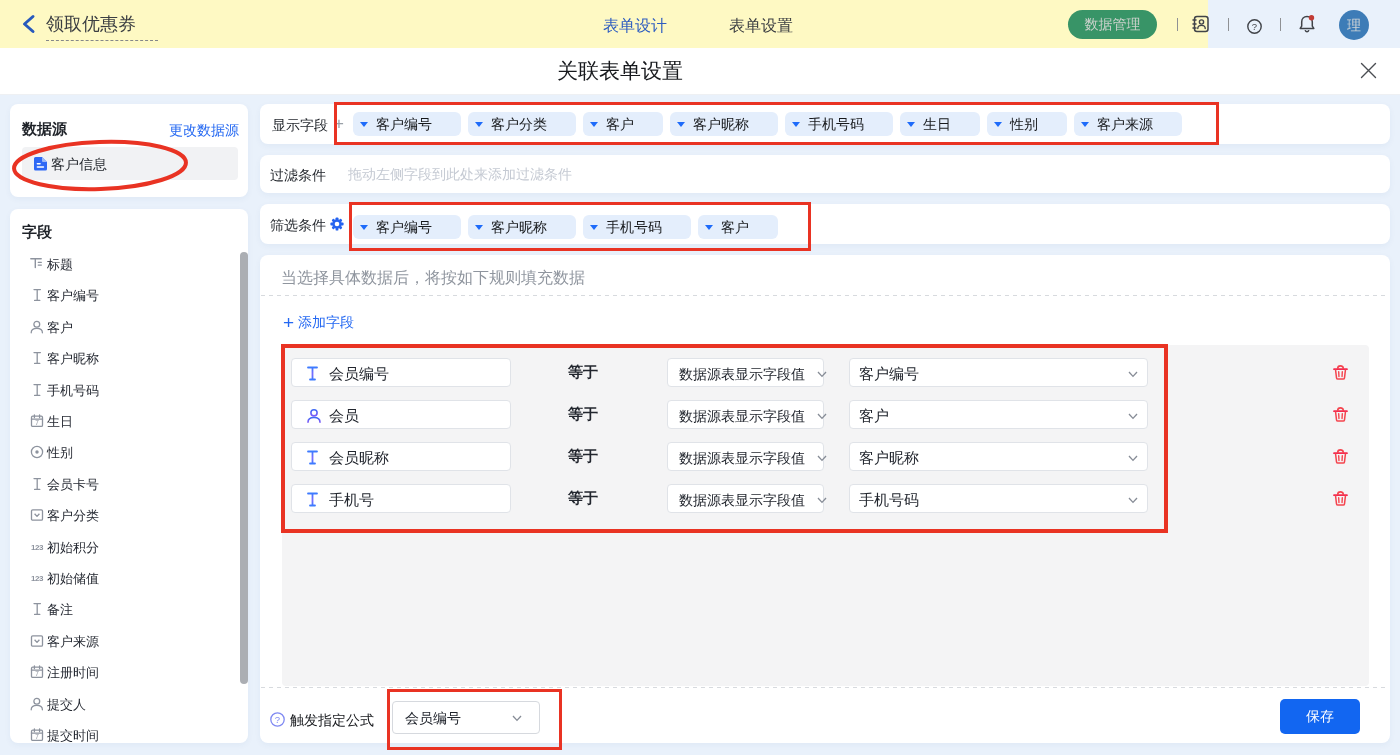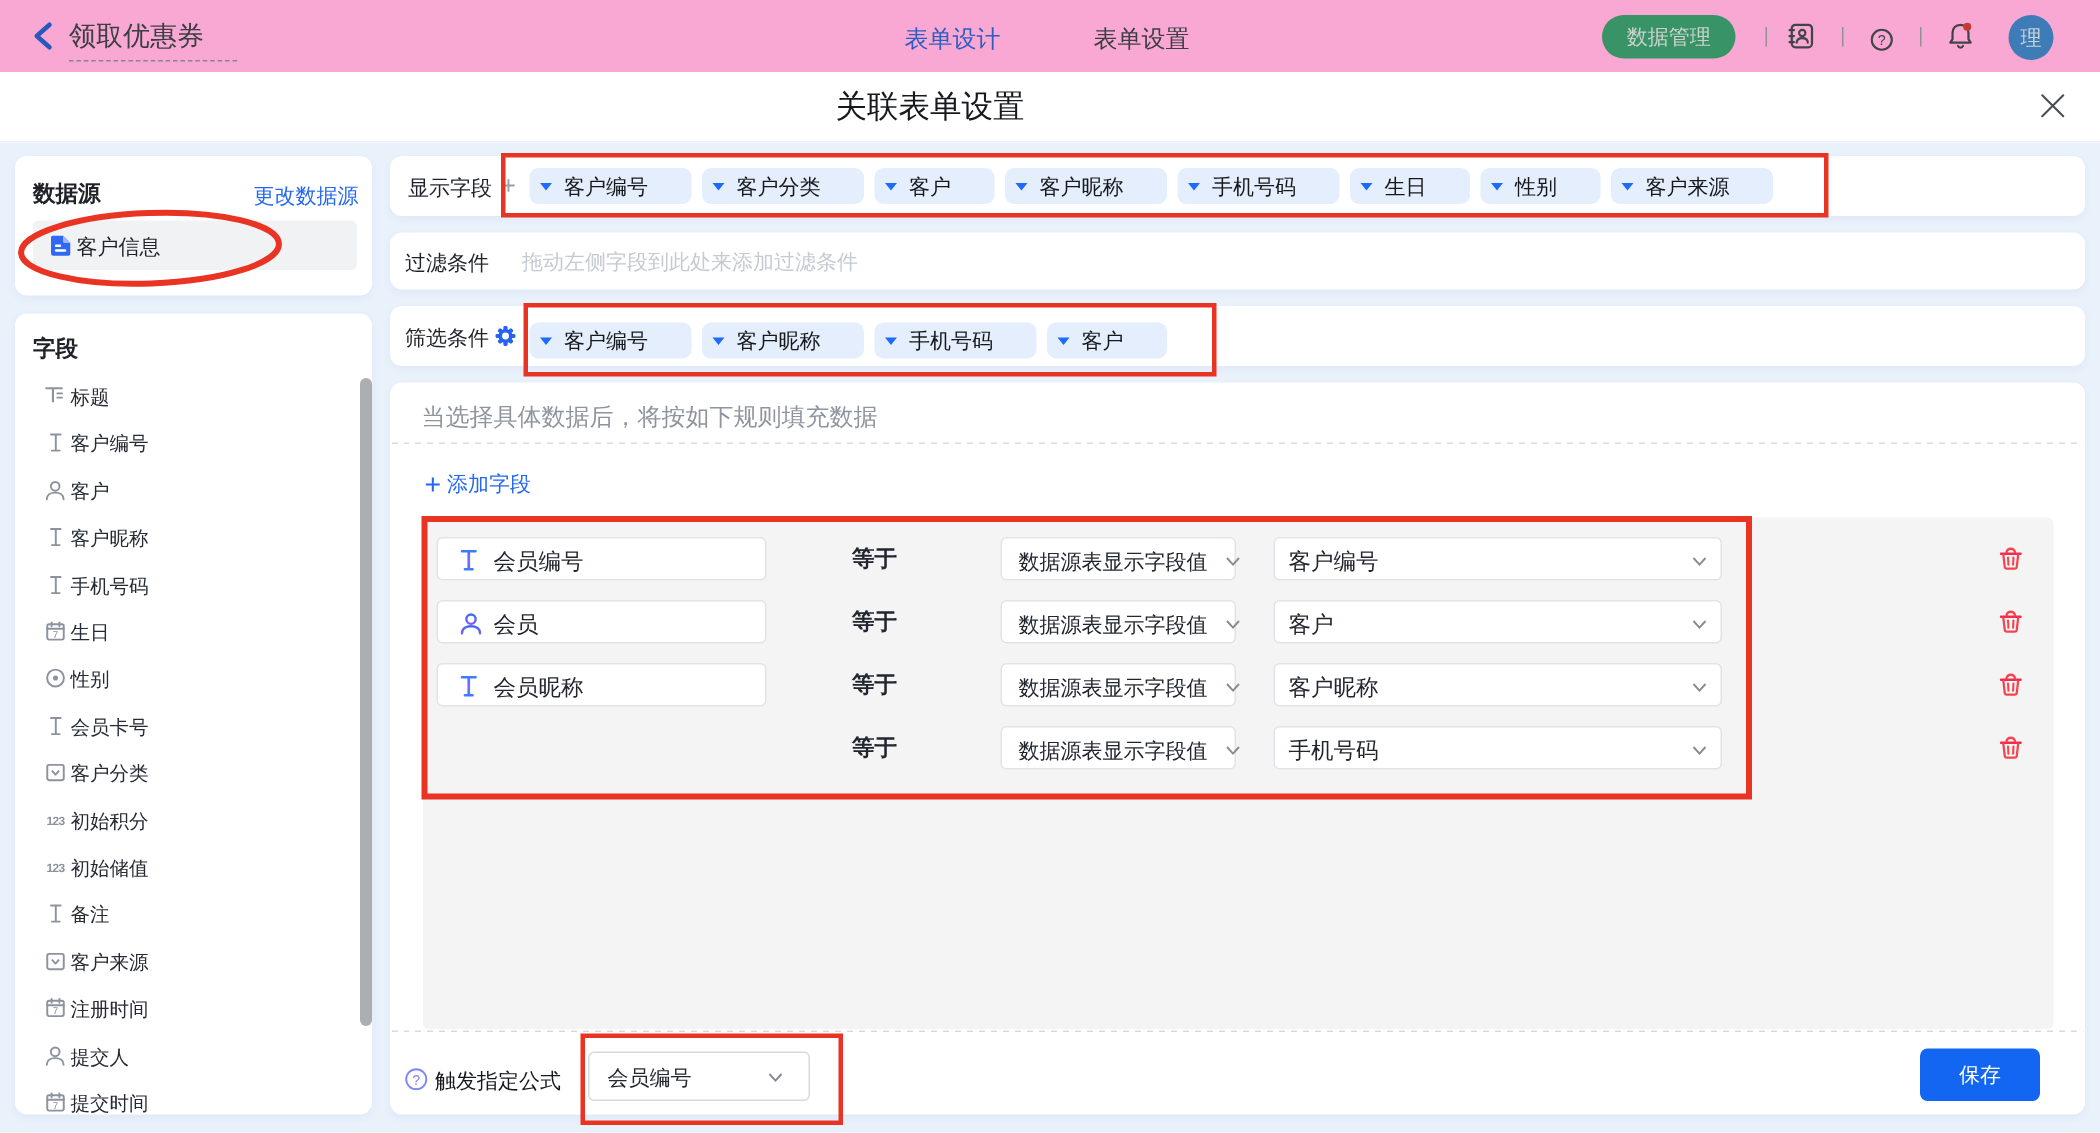--- a/index.html
+++ b/index.html
@@ -1,21 +1,21 @@
 <!DOCTYPE html>
 <html><head>
 <meta charset="utf-8">
 <style>
 * { margin:0; padding:0; box-sizing:border-box; }
 html,body { width:1400px; height:755px; overflow:hidden; }
 body { font-family:"Liberation Sans",sans-serif; background:#e9f1fb; position:relative; color:#1f2329; }
 .abs { position:absolute; }
 
 
-#topbar { position:absolute; left:0; top:0; width:1400px; height:48px; background:#f9a8d4; }
+#topbar { position:absolute; left:0; top:0; width:1208px; height:48px; background:#fef9c3; }
 #backarrow { position:absolute; left:19px; top:14px; width:20px; height:20px; }
 #formname { position:absolute; left:46px; top:12px; font-size:18px; padding-right:22px; color:#3b3e42; border-bottom:1px dashed #85878a; padding-bottom:4px; }
 #tab1 { position:absolute; left:603px; top:16px; font-size:16px; color:#2e5dc0; }
 #tab2 { position:absolute; left:729px; top:16px; font-size:16px; color:#3b3e42; }
 #greenbtn { position:absolute; left:1068px; top:10px; width:89px; height:29px; background:#389467; border-radius:14.5px; color:#ccd1cc; font-size:14px; text-align:center; line-height:29px; }
 .vsep { position:absolute; top:18px; width:1px; height:13px; background:#8f9194; }
 #avatar { position:absolute; left:1339px; top:10px; width:30px; height:30px; border-radius:50%; background:#3d7cb7; color:#ccd2d6; font-size:14px; text-align:center; line-height:30px; }
 
 
 #titlebar { position:absolute; left:0; top:48px; width:1400px; height:47px; background:#fff; border-bottom:1px solid #eef0f3; }
@@ -407,21 +407,26 @@
         <span style="position:absolute; left:277px; top:0;">
           <svg class="caret" viewBox="0 0 12 12" style="top:9px;">
             <path d="M2 4 l4 4.4 4-4.4" fill="none" stroke="#868c96" stroke-width="1.3"></path>
           </svg>
         </span>
       </div><div class="trash" style="top:103px;"><svg width="15" height="16" viewBox="0 0 15 16">
           <path d="M1 5.2 h13" stroke="#f42a50" stroke-width="1.7" stroke-linecap="round"></path>
           <path d="M4.7 4.9 v-0.5 c0-3.4 5.6-3.4 5.6 0 v0.5" fill="none" stroke="#f4444e" stroke-width="1.6"></path>
           <path d="M2.5 5.4 l1 8.5 a1.4 1.4 0 0 0 1.4 1.2 h5.2 a1.4 1.4 0 0 0 1.4 -1.2 l1-8.5" fill="none" stroke="#f4444e" stroke-width="1.5" stroke-linejoin="round"></path>
           <path d="M5.7 7.7 l0.25 4.8 M9.3 7.7 l-0.25 4.8" stroke="#f4444e" stroke-width="1.4" stroke-linecap="round"></path>
-        </svg></div><div class="req" style="top:144px;">等于</div><div class="rsel1" style="top:139px;">
+        </svg></div><div class="rinput" style="top:139px;">
+        <svg width="13" height="15" viewBox="0 0 13 15">
+          <path d="M2 1.5 h9 M6.5 1.5 v12 M4 13.5 h5" stroke="url(#gi)" stroke-width="1.8" fill="none" stroke-linecap="round"></path>
+        </svg>
+        <div class="tx">手机号</div>
+      </div><div class="req" style="top:144px;">等于</div><div class="rsel1" style="top:139px;">
         <div class="tx">数据源表显示字段值</div>
         <span style="position:absolute; left:148px; top:0;">
           <svg class="caret" viewBox="0 0 12 12" style="top:9px;">
             <path d="M2 4 l4 4.4 4-4.4" fill="none" stroke="#868c96" stroke-width="1.3"></path>
           </svg>
         </span>
       </div><div class="rsel2" style="top:139px;">
         <div class="tx">手机号码</div>
         <span style="position:absolute; left:277px; top:0;">
           <svg class="caret" viewBox="0 0 12 12" style="top:9px;">

